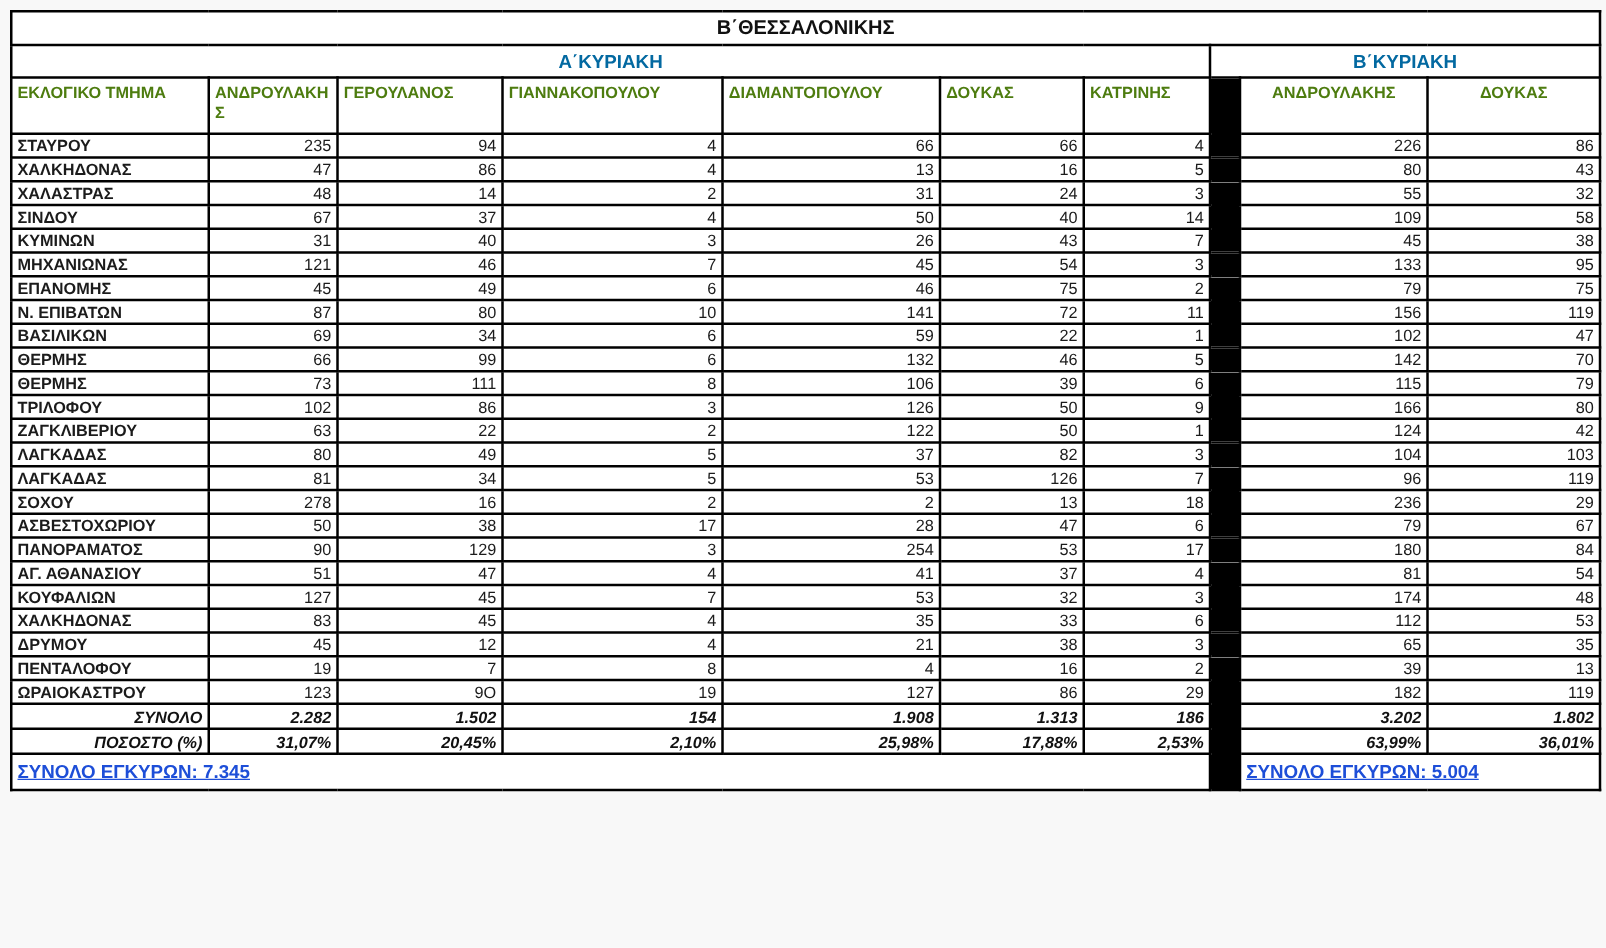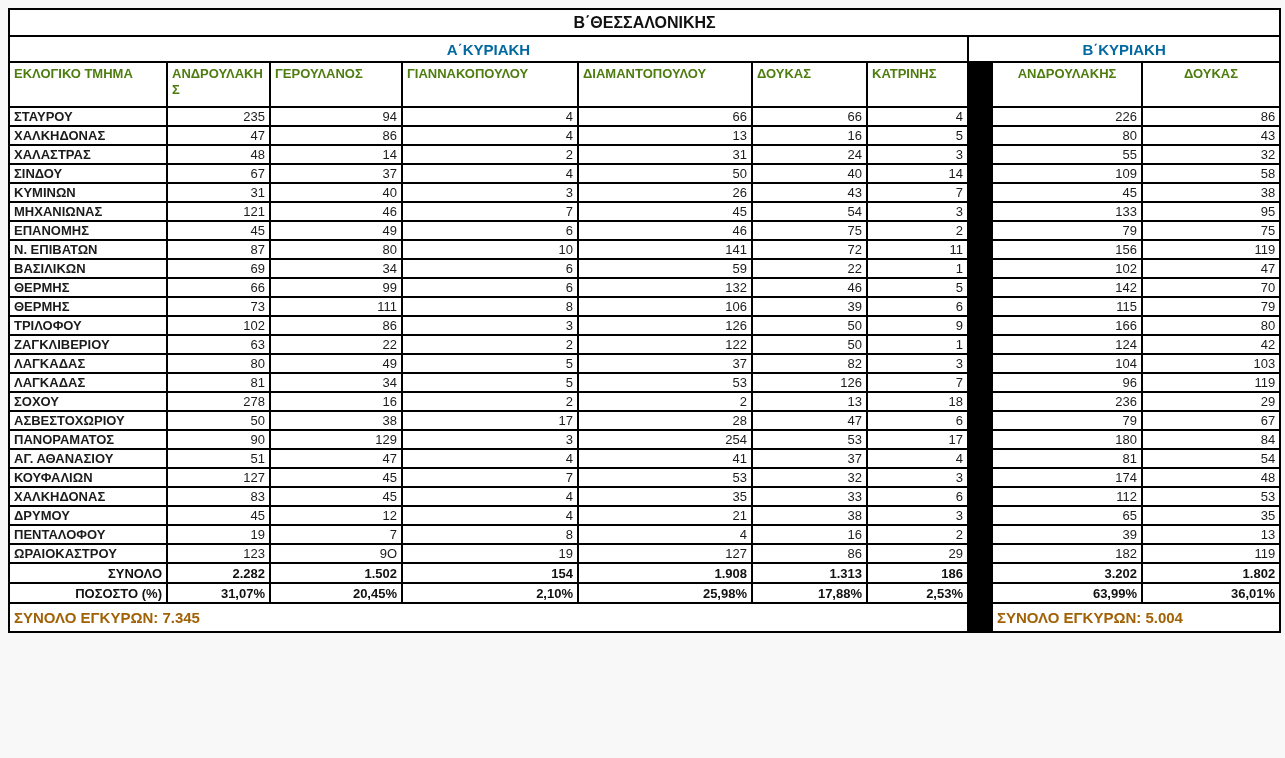--- a/index.html
+++ b/index.html
@@ -68,28 +68,30 @@
   td.sep, th.sep {
     background: #000000;
     border-color: #000000;
     padding: 0;
   }
   tr.r-total td, tr.r-pct td {
     font-weight: bold;
     height: 20px;
     font-size: 13px;
     color: #111;
+    font-style: italic;
   }
   tr.r-foot td {
     font-weight: bold;
     font-size: 15px;
     height: 29px;
     text-align: left;
     vertical-align: middle;
-    color: #a16207;
+    color: #1d4ed8;
+    text-decoration: underline;
   }
 </style>
 </head>
 <body>
 
 <div class="page">
   <table class="results">
     <colgroup>
       <col style="width:158px">
       <col style="width:103px">

